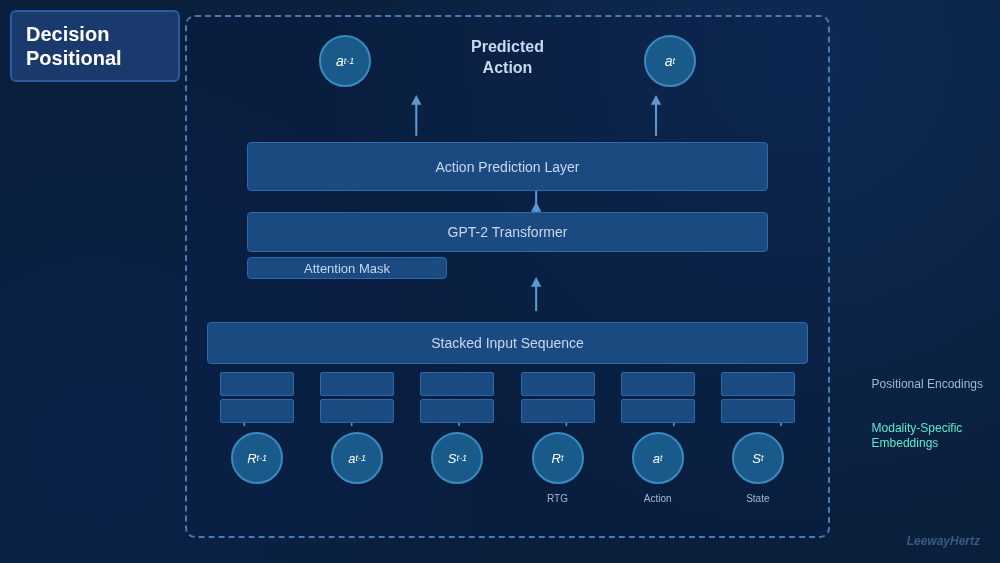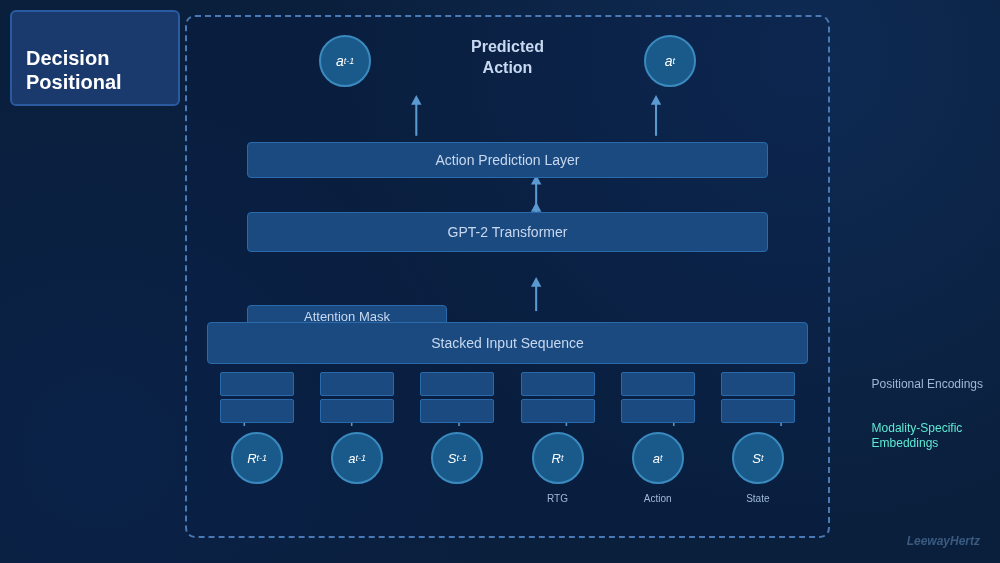--- a/index.html
+++ b/index.html
@@ -31,21 +31,20 @@
       border-radius: 6px;
       padding: 10px 14px;
       width: 170px;
       z-index: 10;
     }
     .title-box h1 {
       color: #ffffff;
       font-size: 20px;
       font-weight: 800;
       line-height: 1.2;
-      margin-top: 24px;
     }
 
     
     .main-container {
       position: absolute;
       top: 15px;
       left: 185px;
       right: 170px;
       bottom: 25px;
       border: 2px dashed #4a7ab5;
@@ -75,21 +74,21 @@
       font-size: 14px;
       text-align: center;
       padding: 10px;
       position: absolute;
     }
 
     .action-prediction-layer {
       top: 125px;
       left: 60px;
       right: 60px;
-      height: 36px;
+      height: 49px;
       display: flex;
       align-items: center;
       justify-content: center;
     }
 
     .gpt2-layer {
       top: 195px;
       left: 60px;
       right: 60px;
       height: 40px;
@@ -100,21 +99,20 @@
 
     .attention-mask-layer {
       top: 240px;
       left: 60px;
       width: 200px;
       height: 20px;
       display: flex;
       align-items: center;
       justify-content: center;
       font-size: 13px;
-      margin-top: 48px;
     }
 
     .stacked-input-layer {
       top: 305px;
       left: 20px;
       right: 20px;
       height: 42px;
       display: flex;
       align-items: center;
       justify-content: center;

